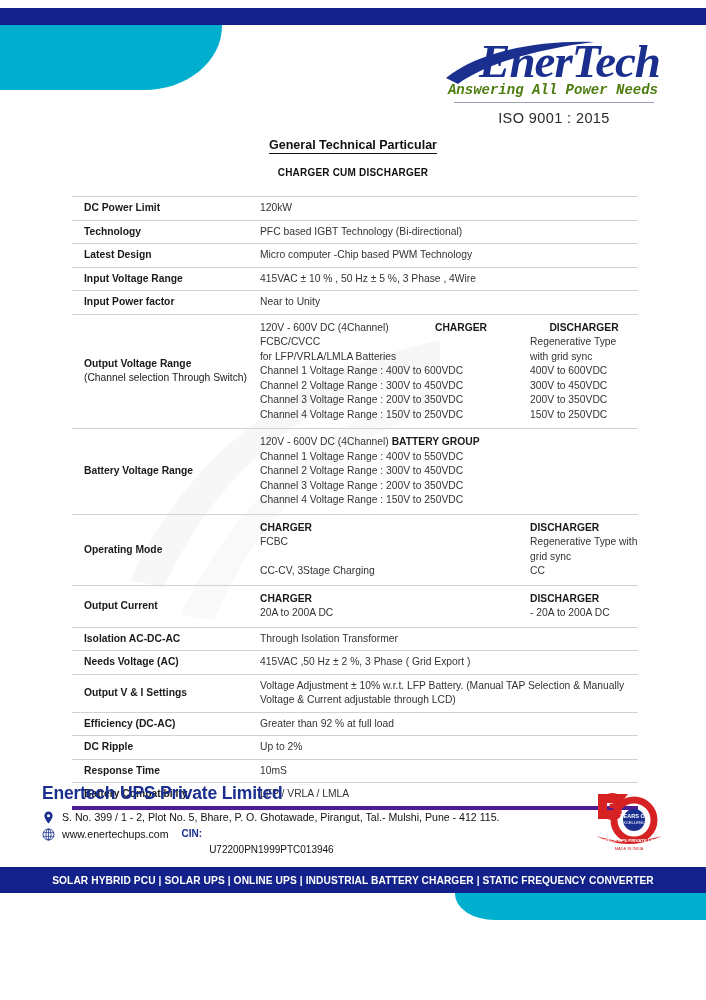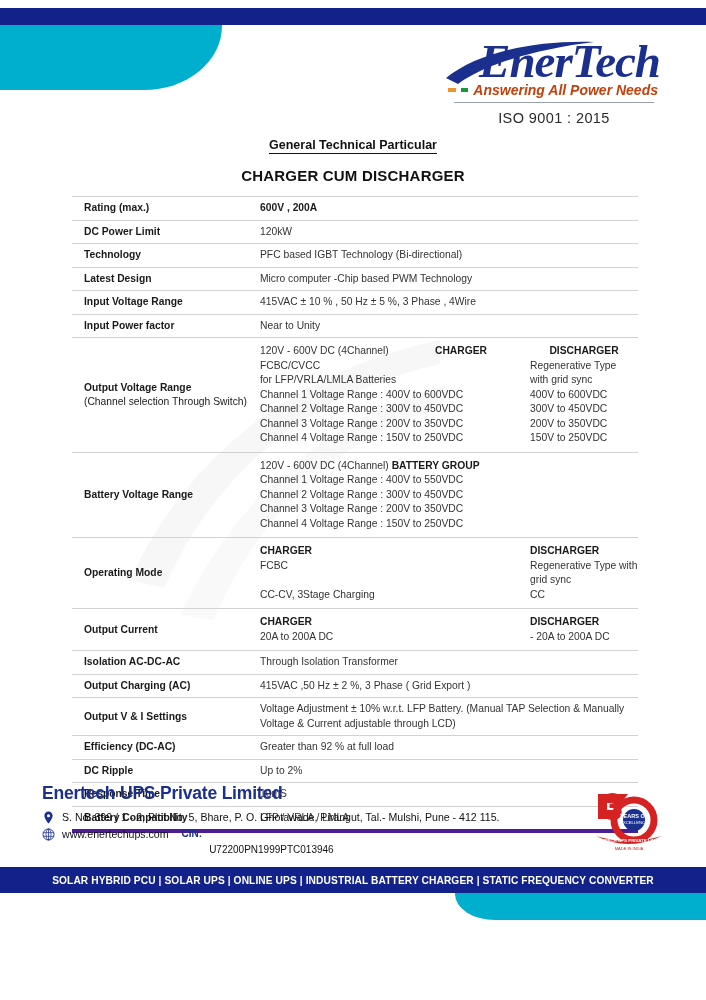--- a/index.html
+++ b/index.html
@@ -45,41 +45,41 @@
     white-space: nowrap;
   }
   .logo-swoosh { position:absolute; left:-4px; top:2px; width:212px; height:52px; }
   .logo-tag-row {
     display: flex; align-items: center; justify-content: flex-end;
     gap: 5px; margin-top: -4px; padding-right: 2px;
   }
   .dash-o { width: 16px; height: 4px; background: #f0932b; }
   .dash-g { width: 16px; height: 4px; background: #1a9641; }
   .logo-tag {
-    font-family: Liberation Sans, sans-serif;
+    font-family: Liberation Mono, monospace;
     font-style: italic; font-weight: bold;
-    font-size: 14px; color: #c2410c; white-space: nowrap;
+    font-size: 14px; color: #4d7c0f; white-space: nowrap;
   }
   .logo-rule { height: 1px; background: #9aa0b4; margin: 4px 6px 0 6px; }
   .iso-text {
     margin-top: 7px; font-size: 14.5px; color: #2a2a2a;
     letter-spacing: 0.4px;
   }
 
   
   .sub-heading {
     position: absolute; top: 138px; left: 0; width: 706px;
     text-align: center;
     font-size: 12.5px; font-weight: bold; color: #111;
   }
   .sub-heading span { border-bottom: 1.4px solid #111; padding-bottom: 1px; }
   .doc-title {
     position: absolute; top: 167px; left: 0; width: 706px;
     text-align: center;
-    font-size: 15px; font-weight: bold; color: #111;
+    font-size: 10px; font-weight: bold; color: #111;
     letter-spacing: 0.2px;
   }
 
   
   .spec-table {
     position: absolute; left: 72px; top: 196px;
     width: 566px; border-collapse: collapse;
   }
   .spec-table tr { border-top: 1px solid #d2d2d2; }
   .spec-table tr:last-child { border-bottom: 4px solid #4c1d95; }
@@ -172,24 +172,20 @@
 
   <div class="sub-heading">
     <span>General Technical Particular</span>
   </div>
   <div class="doc-title">CHARGER CUM DISCHARGER</div>
 
   <table class="spec-table">
     <tbody>
 
       <tr>
-        <td class="c-label">Rating (max.)</td>
-        <td class="c-value bold">600V , 200A</td>
-      </tr>
-      <tr>
         <td class="c-label">DC Power Limit</td>
         <td class="c-value">120kW</td>
       </tr>
       <tr>
         <td class="c-label">Technology</td>
         <td class="c-value">PFC based IGBT Technology (Bi-directional)</td>
       </tr>
       <tr>
         <td class="c-label">Latest Design</td>
         <td class="c-value">Micro computer -Chip based PWM Technology</td>
@@ -284,21 +280,21 @@
             <div class="dual-right">- 20A to 200A DC</div>
           </div>
         </td>
       </tr>
 
       <tr>
         <td class="c-label">Isolation AC-DC-AC</td>
         <td class="c-value">Through Isolation Transformer</td>
       </tr>
       <tr>
-        <td class="c-label">Output Charging (AC)</td>
+        <td class="c-label">Needs Voltage (AC)</td>
         <td class="c-value">415VAC ,50 Hz ± 2 %, 3 Phase ( Grid Export )</td>
       </tr>
       <tr>
         <td class="c-label">Output V &amp; I Settings</td>
         <td class="c-value">Voltage Adjustment ± 10% w.r.t. LFP Battery. (Manual TAP Selection &amp; Manually Voltage &amp; Current adjustable through LCD)</td>
       </tr>
       <tr>
         <td class="c-label">Efficiency (DC-AC)</td>
         <td class="c-value">Greater than 92 % at full load</td>
       </tr>

